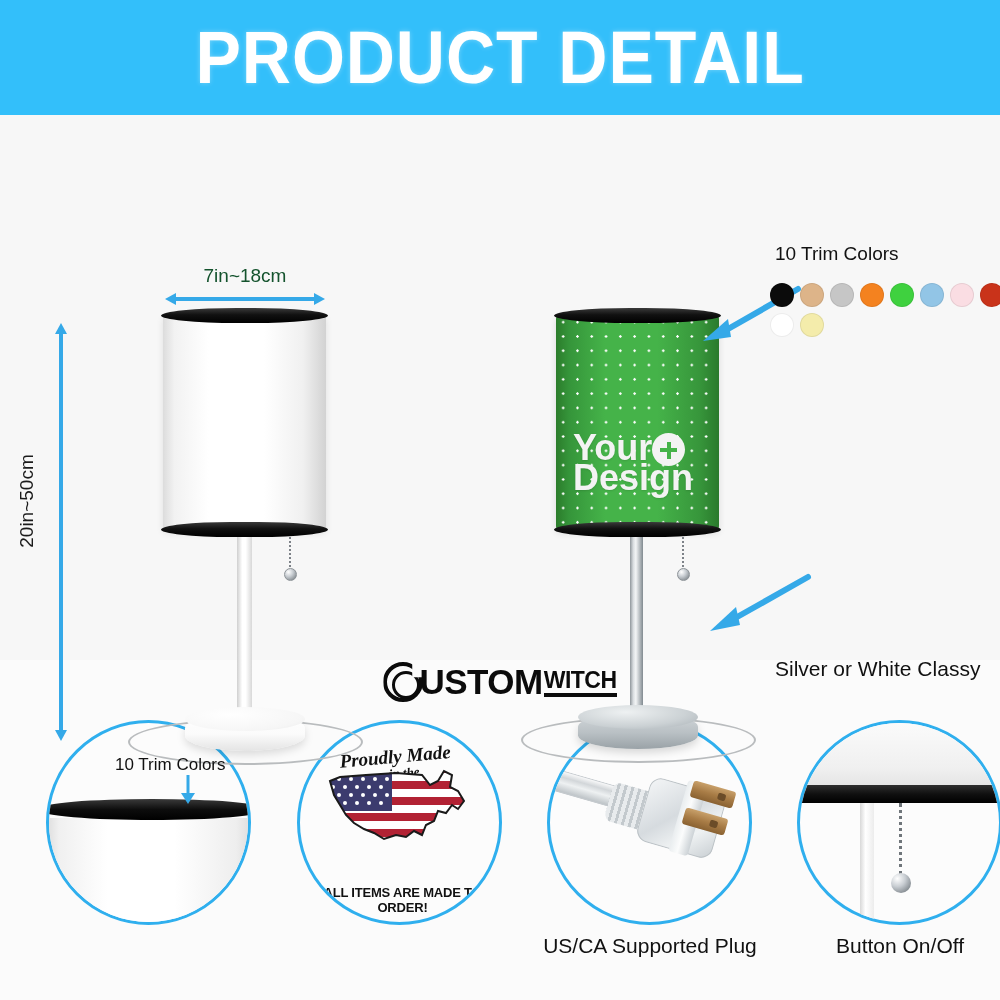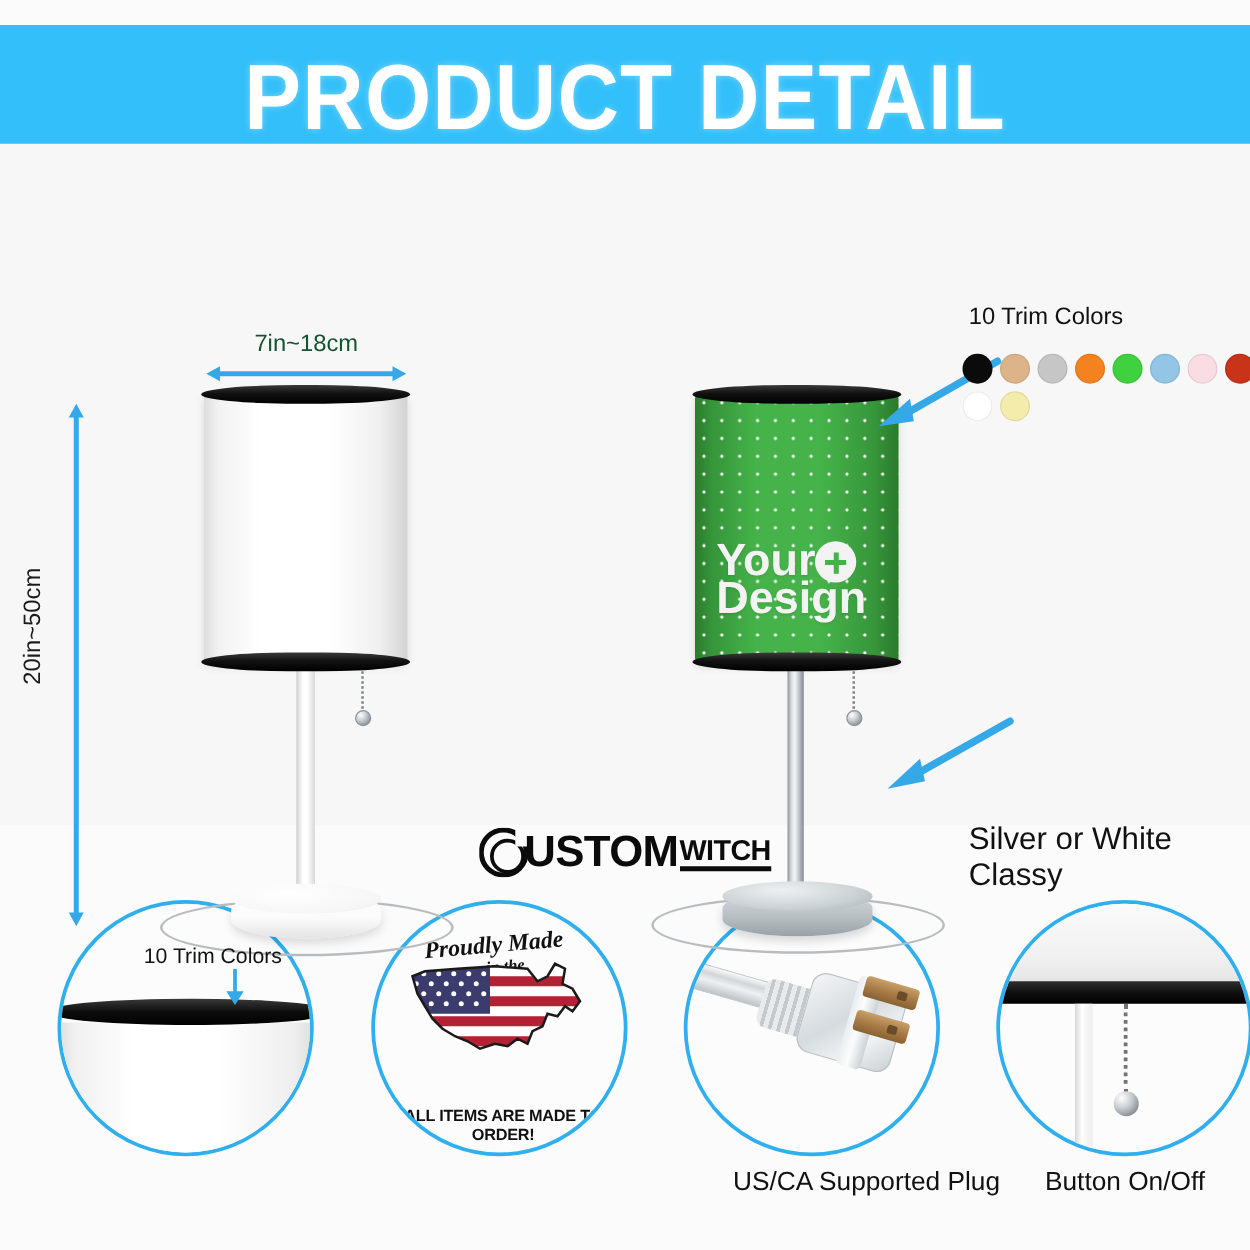--- a/index.html
+++ b/index.html
@@ -9,21 +9,21 @@
     background:#FCFCFC;
     position:relative;
     overflow:hidden;
   }
   #page { position:relative; width:1000px; height:1000px; background:#FBFBFB; }
 
   
   .banner {
     position:absolute; left:0; top:0; width:1000px; height:115px;
     background:#33BFFA;
-    display:flex; align-items:center; justify-content:center;margin-top:20px;
+    display:flex; align-items:center; justify-content:center;
   }
   .banner-title {
     color:#FFFFFF;
     font-size:74px;
     font-weight:bold;
     letter-spacing:1px;
     transform:scaleX(0.92);
     font-family:"Liberation Sans", sans-serif;
     text-shadow:0 0 6px rgba(255,255,255,0.35);
   }
@@ -158,21 +158,21 @@
   }
   .dim-v .head.t { top:0; border-bottom:11px solid #35A9E8; }
   .dim-v .head.b { bottom:0; border-top:11px solid #35A9E8; }
   .dim-v-label {
     position:absolute; left:-53px; top:375px; width:160px; text-align:center;
     font-size:19px; color:#1b1b1b; font-weight:500;
     transform:rotate(-90deg);
   }
 
   
-  .callout-label { position:absolute; font-size:25px; color:#111; }
+  .callout-label { position:absolute; font-size:21px; color:#111; }
   .callout-arrow { position:absolute; }
   .callout-arrow svg { display:block; overflow:visible; }
 
   
   .swatch-wrap { position:absolute; display:flex; flex-wrap:wrap; gap:6px; }
   .swatch {
     border-radius:50%; flex:0 0 auto;
     box-shadow:inset 0 0 0 1px rgba(0,0,0,0.08);
   }
   #swatches-top { left:770px; top:168px; width:236px; }
@@ -484,21 +484,21 @@
 
     <div class="feature" id="feat-plug">
       <div class="fcircle">
         <div class="plug-cord"></div>
         <div class="plug-grip"></div>
         <div class="plug-body"></div>
         <div class="plug-face"></div>
         <div class="prong p1"></div>
         <div class="prong p2"></div>
       </div>
-      <div class="fcaption" style="left:500px; top:222px; width:300px;text-align:right;">US/CA Supported Plug</div>
+      <div class="fcaption" style="left:500px; top:222px; width:300px;">US/CA Supported Plug</div>
     </div>
 
     <div class="feature" id="feat-btn">
       <div class="fcircle">
         <div class="up-shade"></div>
         <div class="bar-trim"></div>
         <div class="mini-pole"></div>
         <div class="mini-chain"></div>
         <div class="mini-ball"></div>
       </div>

